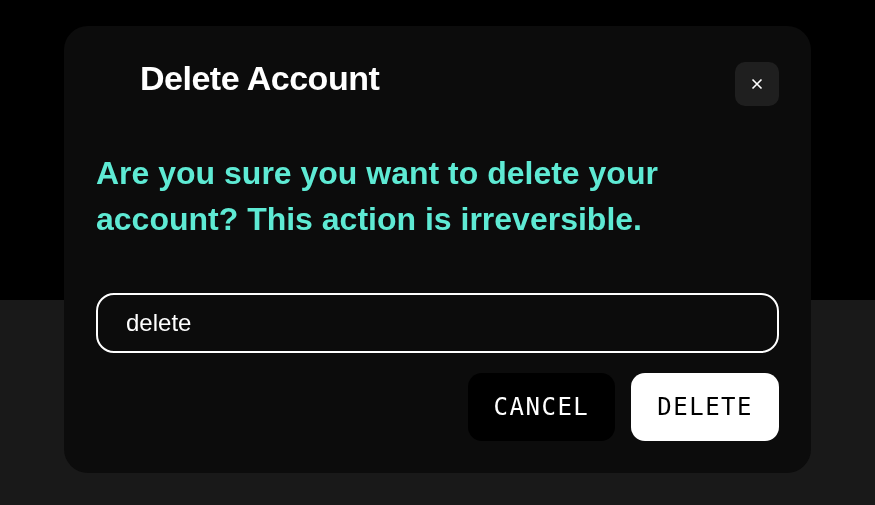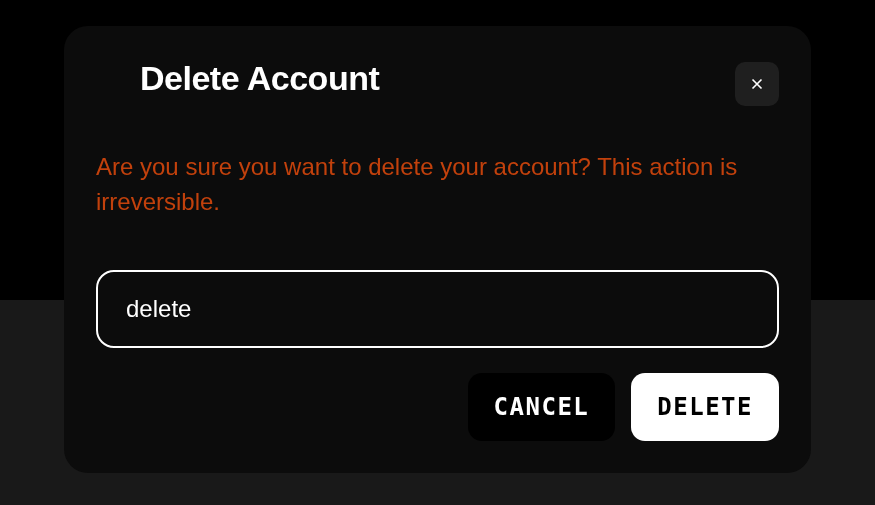--- a/index.html
+++ b/index.html
@@ -80,24 +80,24 @@
       margin-top: 2px;
     }
     .close-btn svg {
       width: 18px;
       height: 18px;
       stroke: #ffffff;
       stroke-width: 2.2;
     }
     .modal-body {
       margin-top: 44px;
-      color: #c2410c;
-      font-size: 24px;
+      color: #5eead4;
+      font-size: 32px;
       line-height: 1.45;
-      font-weight: 400;
+      font-weight: 700;
     }
     .confirm-input {
       margin-top: 50px;
       width: 100%;
       height: 78px;
       background: #0c0c0c;
       border: 2.5px solid #ffffff;
       border-radius: 18px;
       color: #ffffff;
       font-size: 24px;
@@ -113,21 +113,21 @@
       display: flex;
       justify-content: flex-end;
       gap: 16px;
       padding-top: 20px;
     }
     .btn {
       height: 68px;
       padding: 0 26px;
       border-radius: 14px;
       font-size: 24px;
-      font-weight: 700;
+      font-weight: 400;
       font-family: ui-monospace, "SF Mono", Menlo, Consolas, monospace;
       letter-spacing: 1.5px;
       cursor: pointer;
       border: none;
       display: flex;
       align-items: center;
       justify-content: center;
     }
     .btn-cancel {
       background: #000000;

